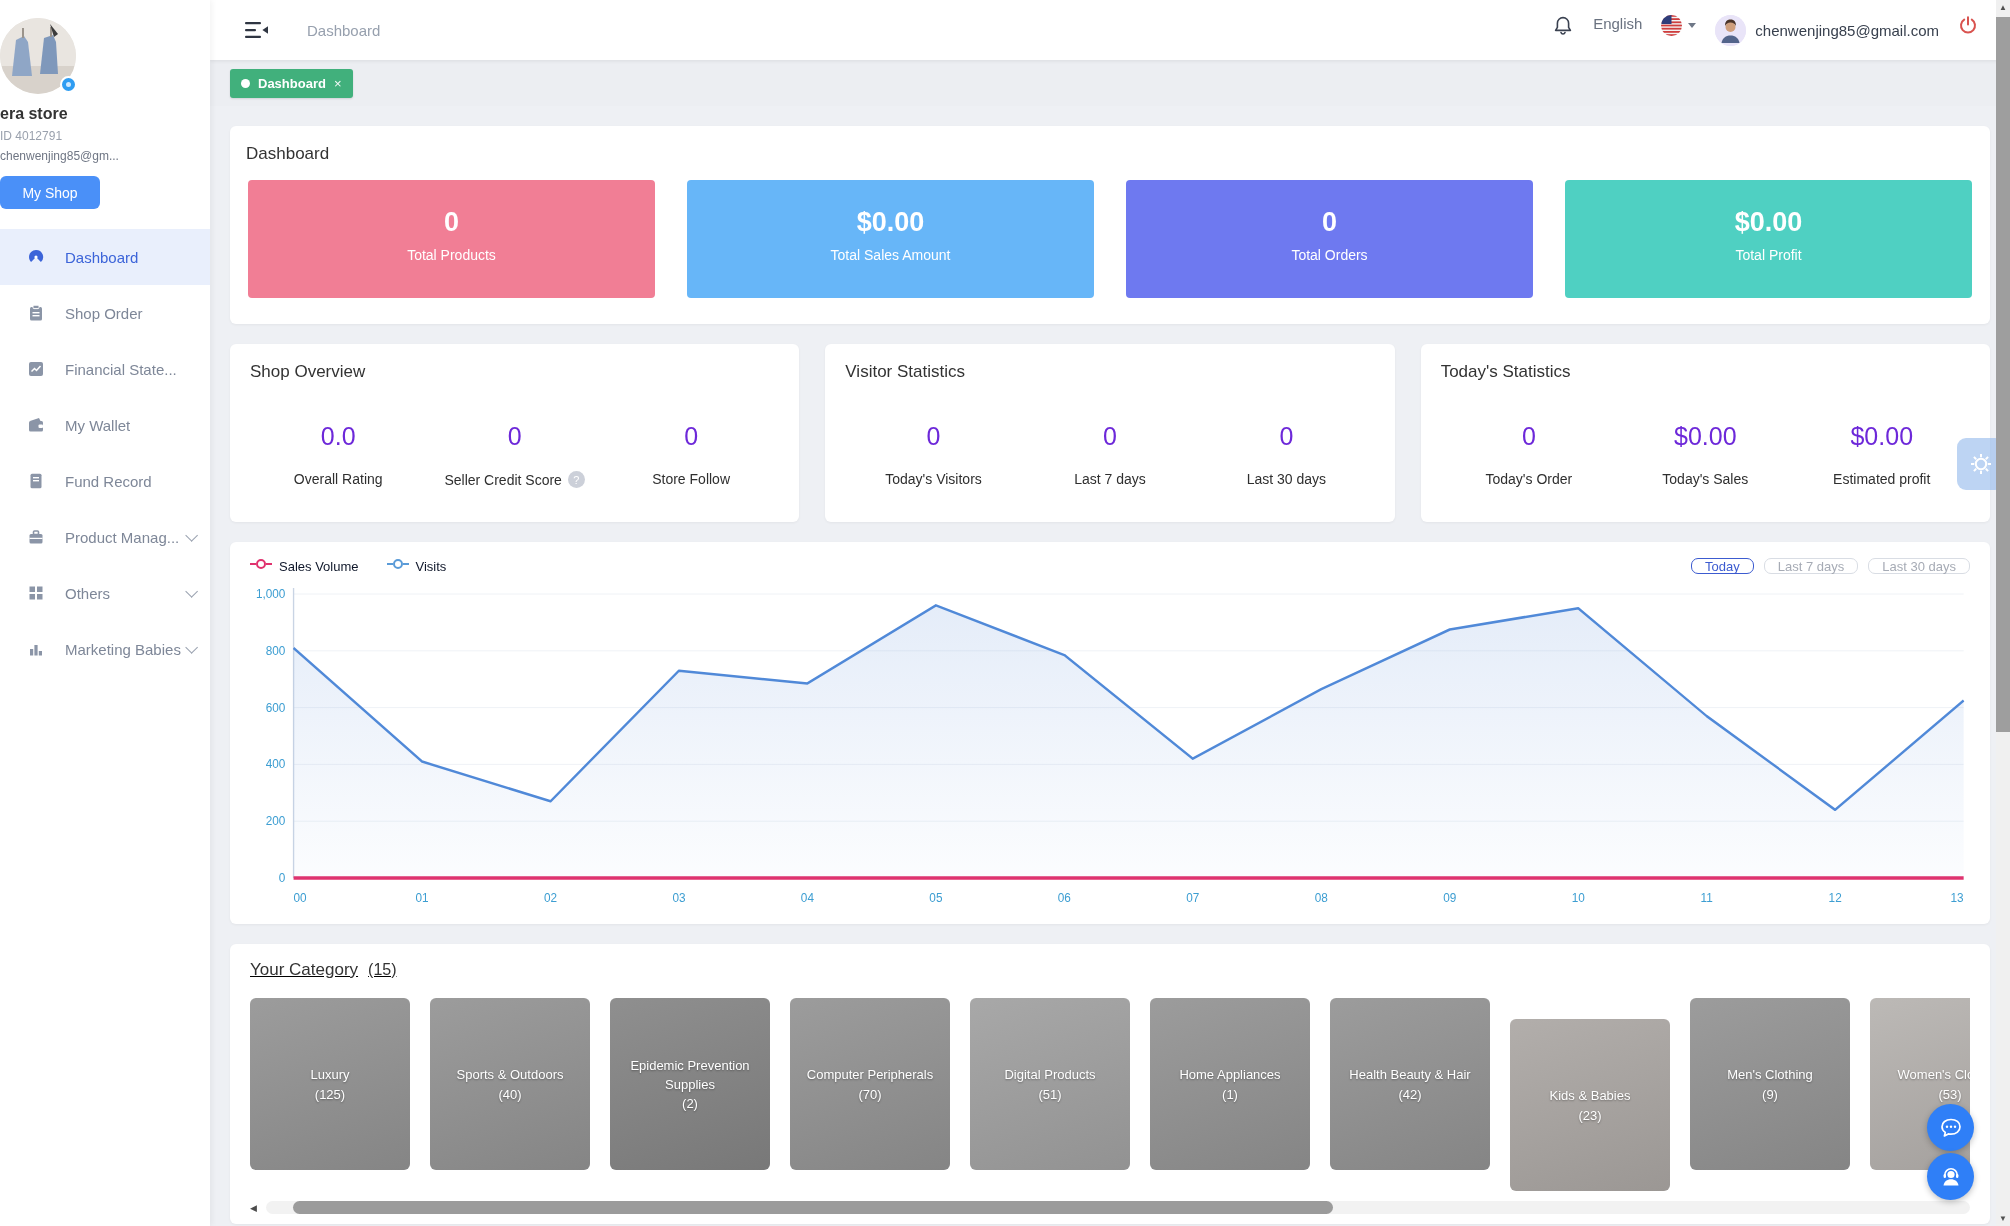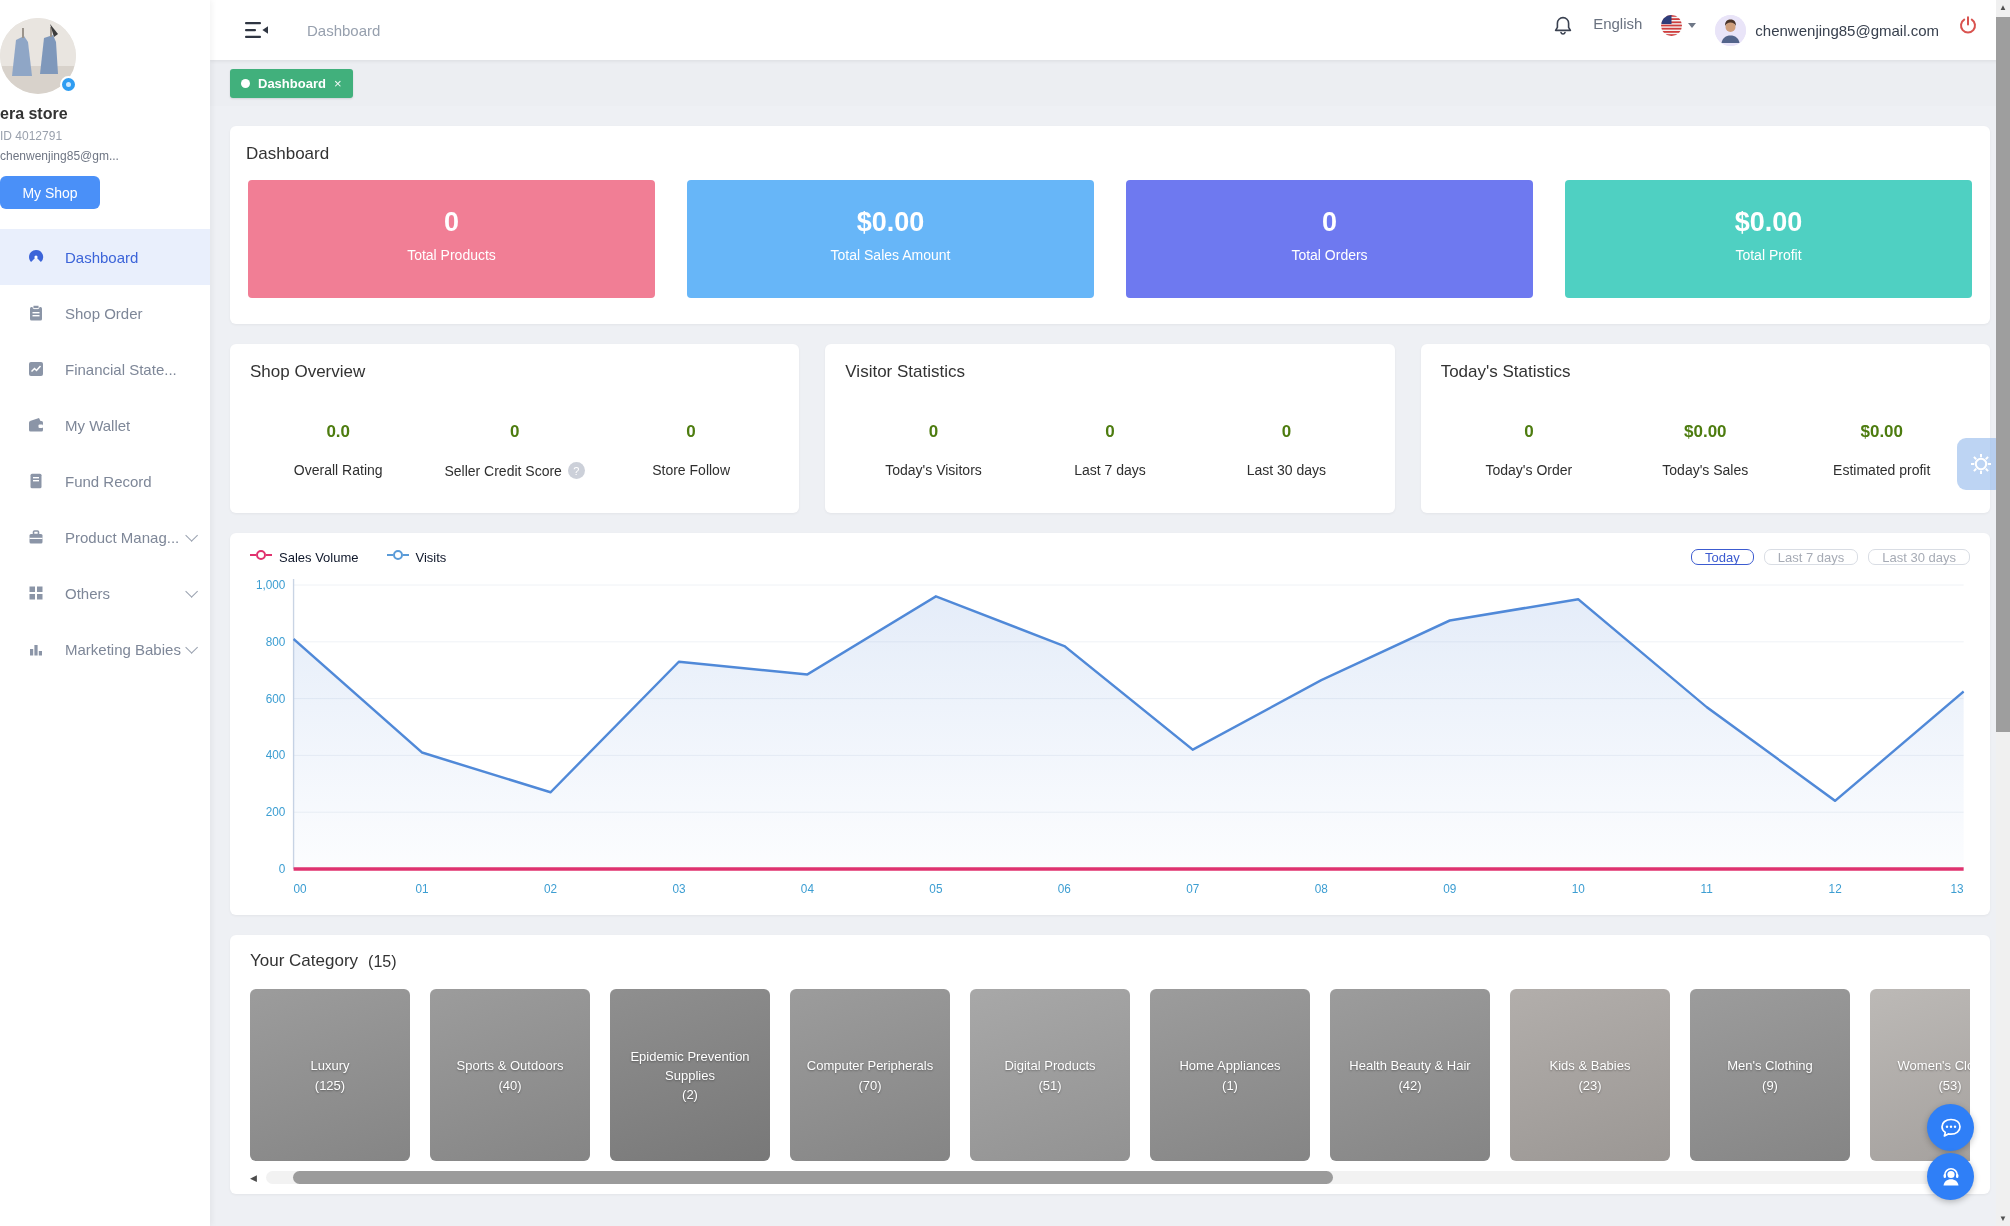--- a/index.html
+++ b/index.html
@@ -60,21 +60,21 @@
   .tiles { display:grid; grid-template-columns:repeat(4,1fr); gap:32px; margin:16px 2px 0; }
   .tile { height:118px; border-radius:4px; color:#fff; text-align:center; }
   .tile-value { font-size:27px; font-weight:bold; margin-top:27px; }
   .tile-label { font-size:14px; margin-top:9px; }
 
   
   .row3 { display:grid; grid-template-columns:1fr 1fr 1fr; gap:26px; margin-top:20px; }
   .stat-card { padding:18px 20px 34px; }
   .stats { display:flex; margin-top:40px; }
   .stat { flex:1; text-align:center; }
-  .stat-value { font-size:17px; font-weight:bold; color:#4d7c0f; }
+  .stat-value { font-size:25px; font-weight:normal; color:#6d28d9; }
   .stat-label { margin-top:20px; font-size:14px; color:#2f2f2f; display:flex; justify-content:center; align-items:center; gap:6px; }
   .help { width:17px; height:17px; border-radius:50%; background:#ccd0d9; color:#fff; font-size:11px;
           display:inline-flex; align-items:center; justify-content:center; cursor:pointer; }
 
   
   .chart-card { margin-top:20px; padding:16px 20px 10px; }
   .chart-head { display:flex; align-items:center; }
   .legend { display:flex; gap:28px; }
   .legend-item { display:flex; align-items:flex-start; font-size:13px; color:#0f172a; cursor:pointer; }
   .lg { display:inline-flex; align-items:center; margin-right:7px; }
@@ -83,29 +83,29 @@
   .lg .r { width:10px; height:10px; border:2px solid currentColor; border-radius:50%; }
   .range-btns { margin-left:auto; display:flex; gap:10px; }
   .rbtn { height:16px; padding:0 13px; border-radius:7px; border:1px solid #d9dde4; background:#fff;
           color:#a6abb5; font-size:13px; cursor:pointer; font-family:inherit; }
   .rbtn.active { border-color:#3c5bd0; color:#3c5bd0; }
   .chart-svg { display:block; width:100%; height:332px; margin-top:8px; }
   .tick { fill:#3d9ed2; font-size:13px; font-family:"Liberation Sans",sans-serif; }
 
   
   .category-card { margin-top:20px; padding:16px 20px 10px; }
-  .cat-head { display:flex; align-items:flex-end; gap:10px; }
+  .cat-head { display:flex; align-items:center; gap:10px;text-decoration:underline; }
   .cat-count { font-size:16px; color:#333; }
   .cat-row { display:flex; gap:20px; margin-top:18px; overflow:hidden; }
   .cat-card { flex:none; width:160px; height:172px; border-radius:6px; position:relative; cursor:pointer;
               display:flex; flex-direction:column; align-items:center; justify-content:center; color:#fff;
               text-align:center; background:linear-gradient(160deg,#9c9c9c,#858585); }
   .cat-card:nth-child(3) { background:linear-gradient(160deg,#8f8f8f,#787878); }
   .cat-card:nth-child(5) { background:linear-gradient(160deg,#a8a8a8,#929292); }
-  .cat-card:nth-child(8) { background:linear-gradient(160deg,#b2aeab,#9b9794); }
+  .cat-card:nth-child(8) { background:linear-gradient(160deg,#b2aeab,#9b9794);margin-top:21px; }
   .cat-card:nth-child(10){ background:linear-gradient(160deg,#bcb9b6,#a39f9c); }
   .cat-name { font-size:13px; line-height:1.4; padding:0 8px; text-shadow:0 1px 2px rgba(0,0,0,.35); }
   .cat-cnt { font-size:13px; margin-top:2px; text-shadow:0 1px 2px rgba(0,0,0,.35); }
   .cat-scroll { margin-top:10px; height:13px; display:flex; align-items:center; }
   .cat-scroll-arrow { width:16px; font-size:9px; color:#4c4c4c; text-align:left; cursor:pointer; }
   .cat-track { flex:1; height:13px; background:#f2f2f2; border-radius:7px; position:relative; }
   .cat-thumb { position:absolute; left:1.6%; top:0; height:13px; width:61%; background:#9b9b9b; border-radius:7px; cursor:grab; }
 
   
   .gear-fab { position:absolute; right:6px; top:438px; width:47px; height:52px; border-radius:9px;

